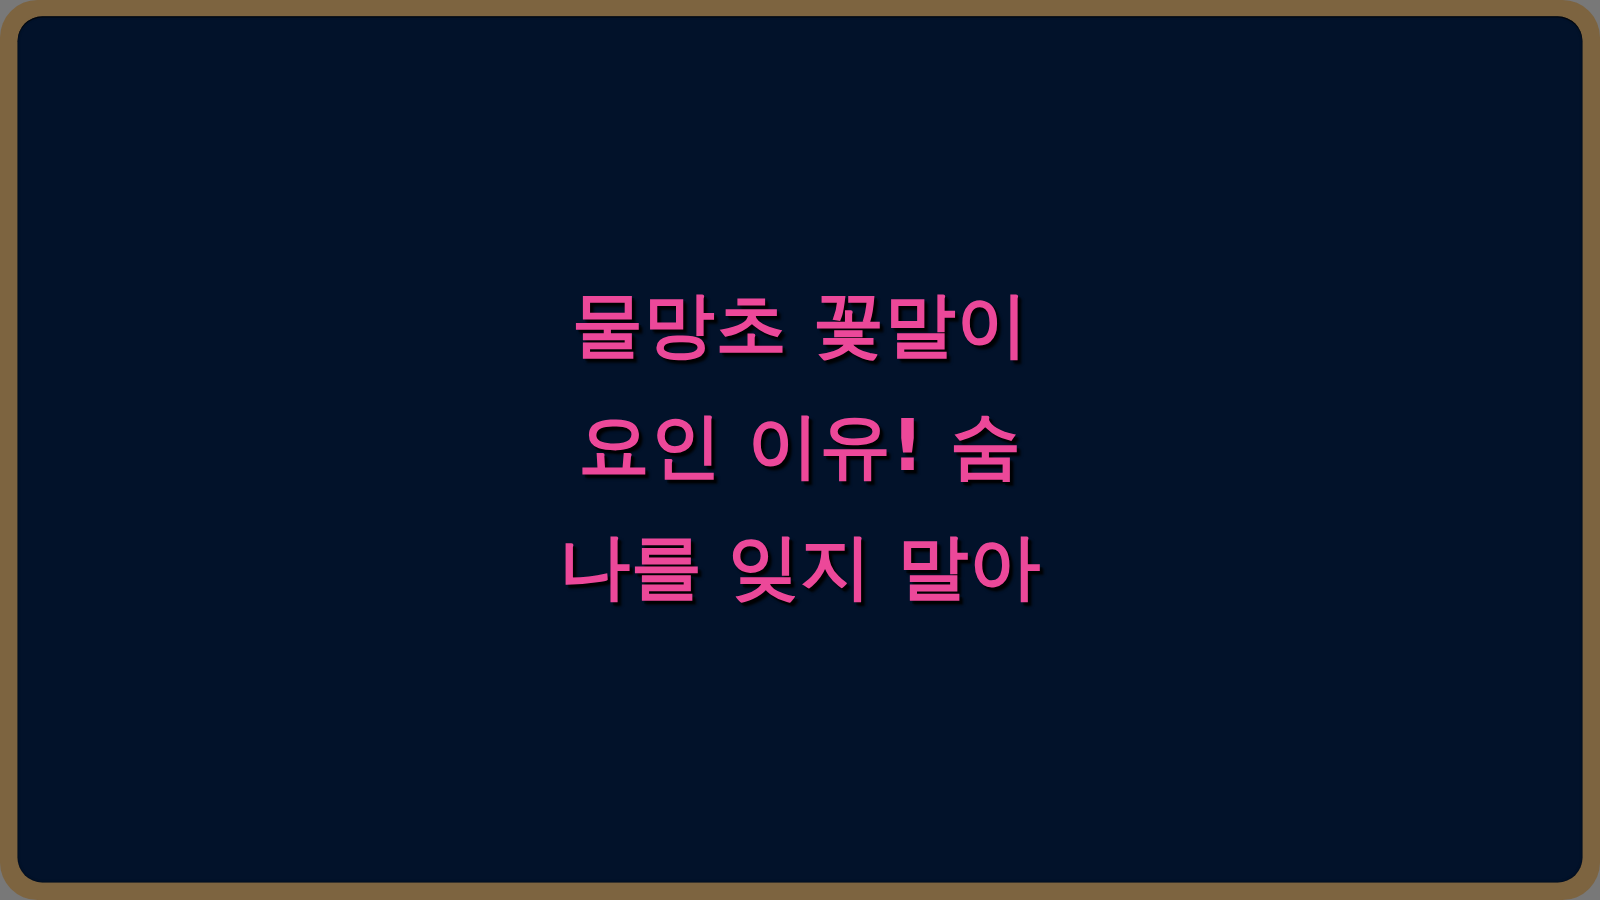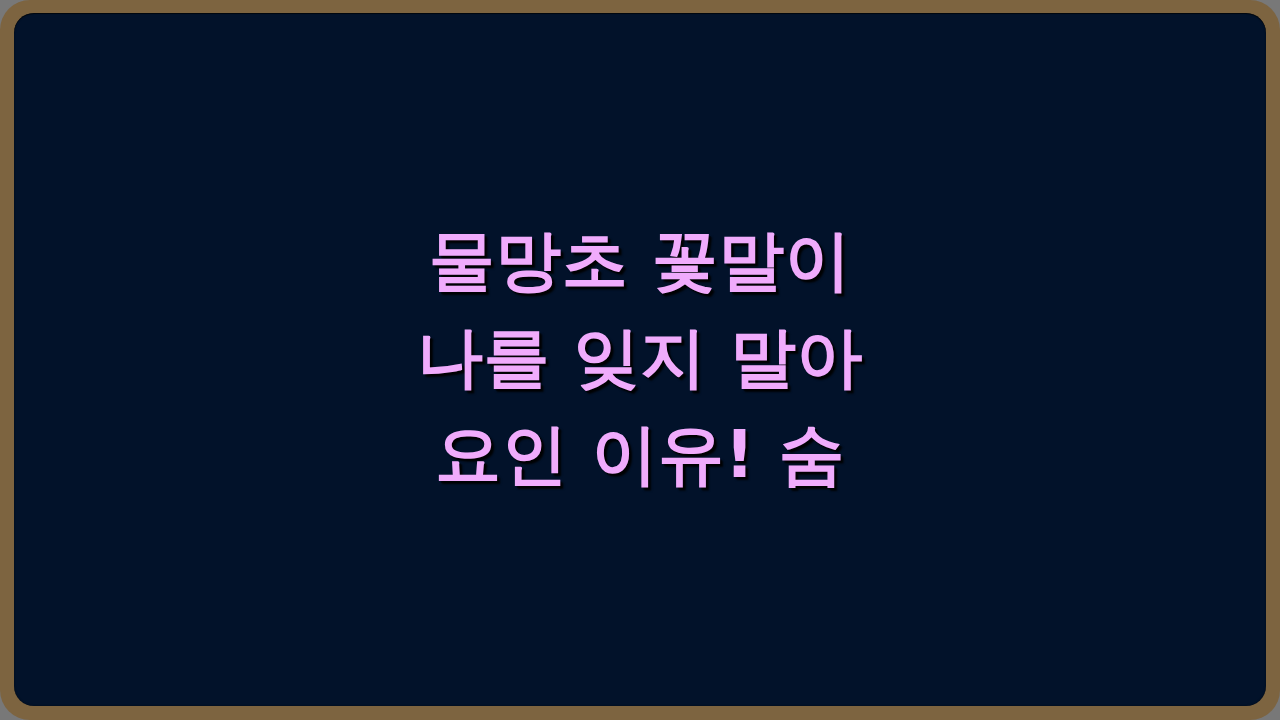--- a/index.html
+++ b/index.html
@@ -64,43 +64,43 @@
     justify-content: center;
     gap: 0;
     padding-bottom: 4px;
     box-sizing: border-box;
   }
 
   .caption-line {
     display: block;
     width: 100%;
     text-align: center;
-    color: #f0abfc;
+    color: #ec4899;
     font-family: "DejaVu Sans", "Liberation Sans", sans-serif;
     font-weight: bold;
-    font-size: 66px;
+    font-size: 57px;
     line-height: 97px;
     letter-spacing: 0.5px;
     white-space: pre;
     text-shadow: 3px 3px 2px rgba(0, 0, 0, 0.85),
                  2px 2px 0 rgba(0, 0, 0, 0.5);
   }
 </style>
 </head>
 <body>
 
 <div id="stage">
 
   <div id="frame">
 
     <div id="panel">
 
       <div id="caption">
         <span class="caption-line">물망초 꽃말이</span>
+        <span class="caption-line">요인 이유! 숨</span>
         <span class="caption-line">나를 잊지 말아</span>
-        <span class="caption-line">요인 이유! 숨</span>
       </div>
 
     </div>
 
   </div>
 
 </div>
 
 </body></html>

